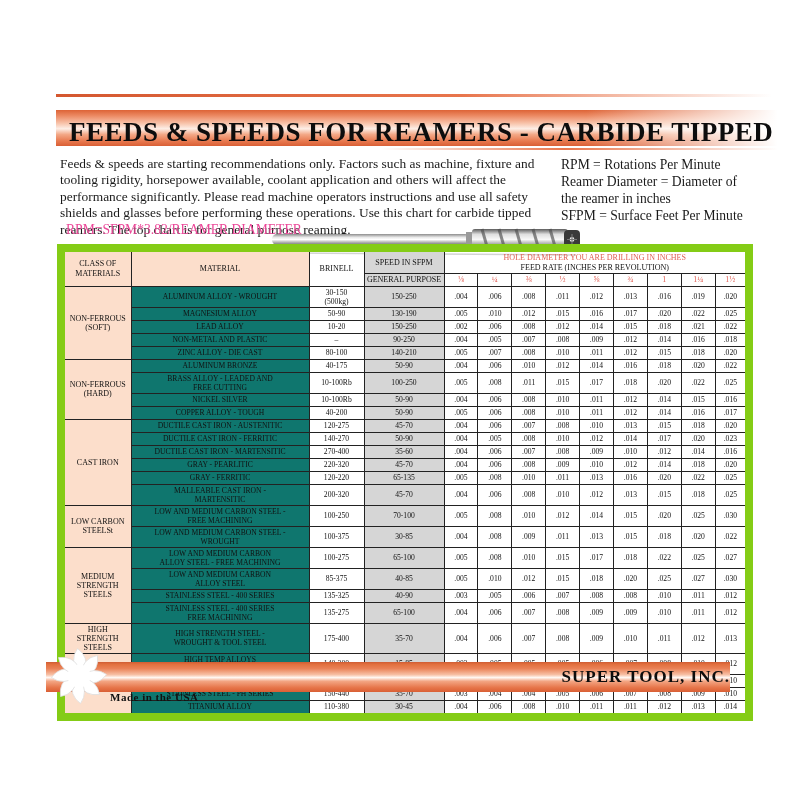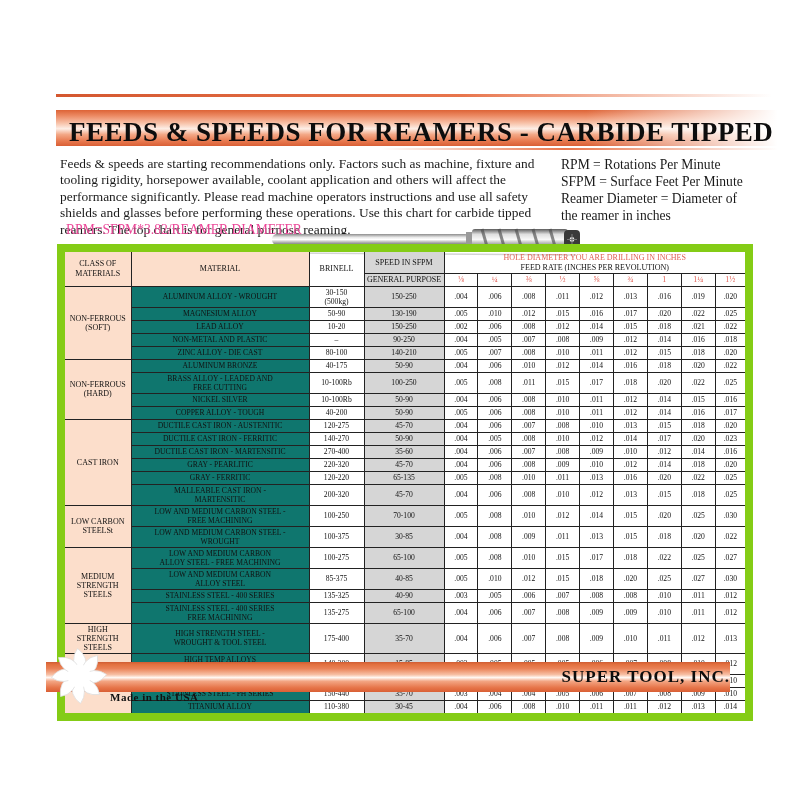--- a/index.html
+++ b/index.html
@@ -61,22 +61,22 @@
   <div class="band">
     <span class="title">FEEDS &amp; SPEEDS FOR REAMERS - CARBIDE TIPPED</span>
   </div>
   <div class="band-tail"></div>
 
   <div class="intro">Feeds &amp; speeds are starting recommendations only. Factors such as machine, fixture and tooling rigidity, horsepower available, coolant application and others will affect the performance significantly. Please read machine operators instructions and use all safety shields and glasses before performing these operations.  Use this chart for carbide tipped reamers.  The top chart is for general purpose reaming.</div>
   <div class="formula">RPM=SFPM*3.82/REAMER DIAMETER</div>
 
   <div class="legend">
     <div>RPM = Rotations Per Minute</div>
+    <div>Reamer Diameter = Diameter of the reamer in inches</div>
     <div>SFPM = Surface Feet Per Minute</div>
-    <div>Reamer Diameter = Diameter of the reamer in inches</div>
   </div>
 
   <svg class="reamer" viewBox="0 0 318 36">
     <defs>
       <linearGradient id="gshaft" x1="0" y1="0" x2="0" y2="1">
         <stop offset="0" stop-color="#8d8d8d"></stop>
           <stop offset="0.3" stop-color="#e8e8e8"></stop>
         <stop offset="0.5" stop-color="#ffffff"></stop>
           <stop offset="0.75" stop-color="#b5b5b5"></stop>
         <stop offset="1" stop-color="#6e6e6e"></stop>

